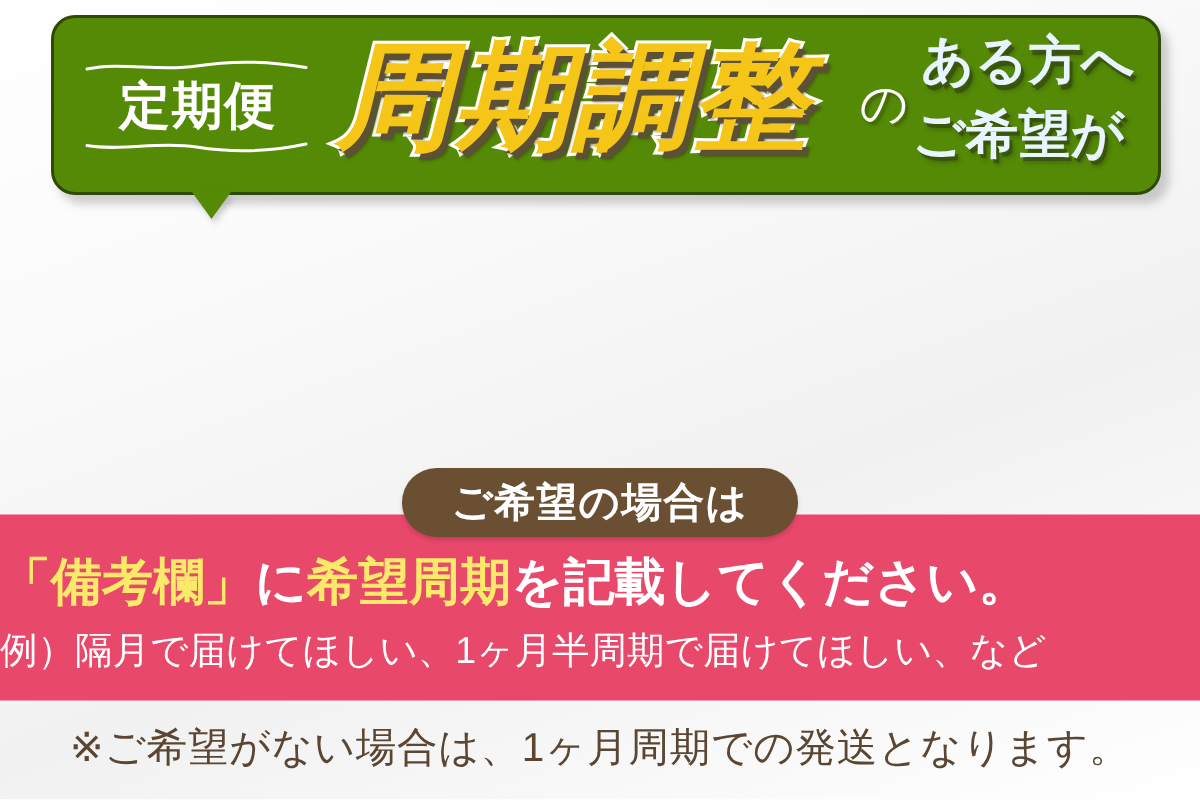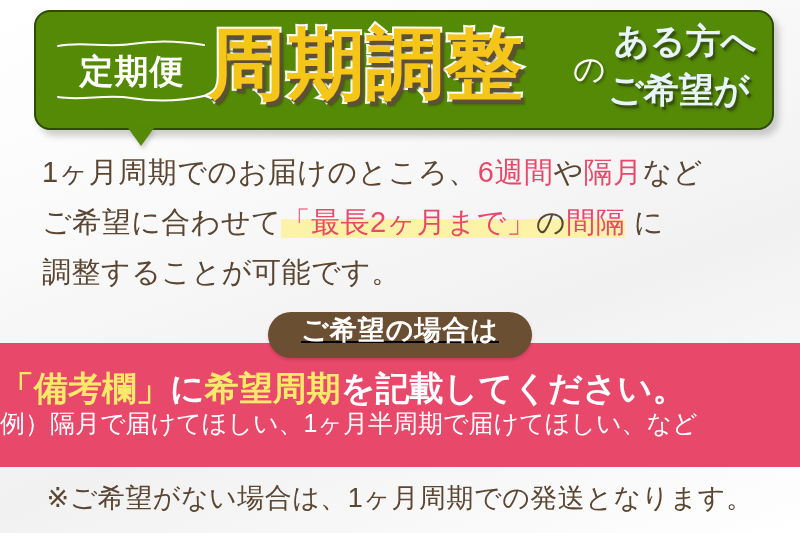--- a/index.html
+++ b/index.html
@@ -68,33 +68,34 @@
   }
   .wave {
     display: block;
     width: 150px;
     height: 9px;
   }
 
   
   .main-title {
     position: absolute;
-    left: 208px;
+    left: 224px;
     top: 14px;
     font-size: 78px;
     font-weight: bold;
     line-height: 100px;
     letter-spacing: 1px;
     color: #F5C518;
     white-space: nowrap;
     -webkit-text-stroke: 4px #ffffff;
     paint-order: stroke fill;
     text-shadow:
        3px 4px 0 #5c5036,
        4px 5px 2px rgba(60,50,30,0.55);
+    font-style: italic;
   }
   .no-char {
     position: absolute;
     left: 573px;
     top: 53px;
     font-size: 32px;
     color: #ffffff;
     line-height: 32px;
     font-weight: normal;
     text-shadow: 2px 2px 2px rgba(40,50,10,0.45);
@@ -160,24 +161,23 @@
   
   #badge {
     position: absolute;
     left: 268px;
     top: 312px;
     width: 264px;
     height: 46px;
     background: #6b4f33;
     border-radius: 23px;
     display: flex;
-    align-items: flex-start;
+    align-items: center;
     justify-content: center;
     box-shadow: 0 2px 3px rgba(0,0,0,0.15);
-    text-decoration: underline;
   }
   #badge .badge-text {
     color: #ffffff;
     font-size: 27px;
     font-weight: bold;
     letter-spacing: 1px;
     white-space: nowrap;
   }
 
   .band-main {
@@ -191,21 +191,21 @@
     line-height: 46px;
     color: #ffffff;
     letter-spacing: 0px;
     white-space: nowrap;
   }
   .band-main .y { color: #fbea6a; }
 
   .band-example {
     position: absolute;
     left: 0;
-    top: 405px;
+    top: 416px;
     width: 684px;
     text-align: center;
     font-size: 25px;
     line-height: 36px;
     color: #ffffff;
     letter-spacing: 0px;
     white-space: nowrap;
   }
 
   
@@ -241,29 +241,20 @@
   </div>
 
   <div class="main-title">周期調整</div>
   <div class="no-char">の</div>
 
   <div class="wish-block">
     <div class="wish-line l2">ある方へ</div>
     <div class="wish-line l1">ご希望が</div>
   </div>
 
-  <div id="body-copy">
-    <div class="body-line">
-      <span>1ヶ月周期でのお届けのところ、</span><span class="pink">6週間</span><span>や</span><span class="pink">隔月</span><span>など</span>
-    </div>
-    <div class="body-line indent">
-      <span>ご希望に合わせて</span><span class="hl">「最長2ヶ月まで」</span><span class="hl-plain">の</span><span class="hl">間隔</span><span> に</span>
-    </div>
-    <div class="body-line">調整することが可能です。</div>
-  </div>
 
   <div id="pink-band"></div>
 
   <div id="badge">
     <span class="badge-text">ご希望の場合は</span>
   </div>
 
   <div class="band-main">
     <span class="y">「備考欄」</span><span>に</span><span class="y">希望周期</span><span>を記載してください。</span>
   </div>

